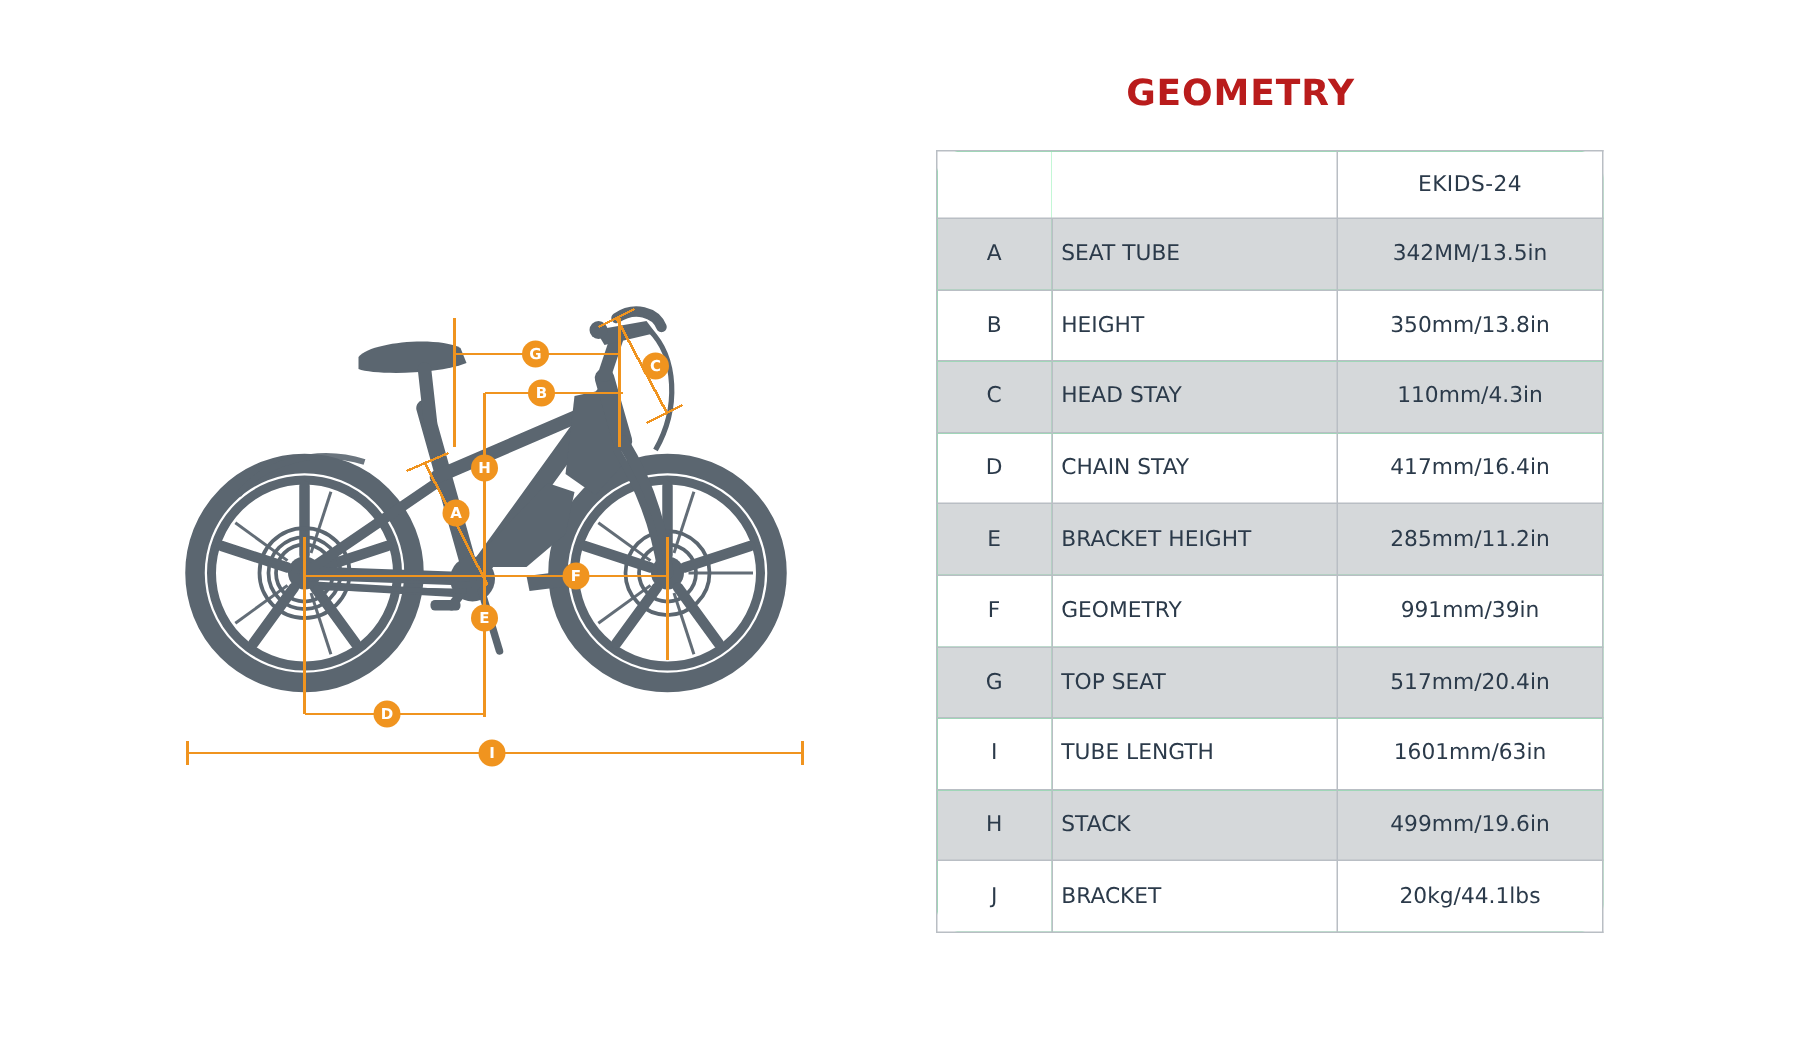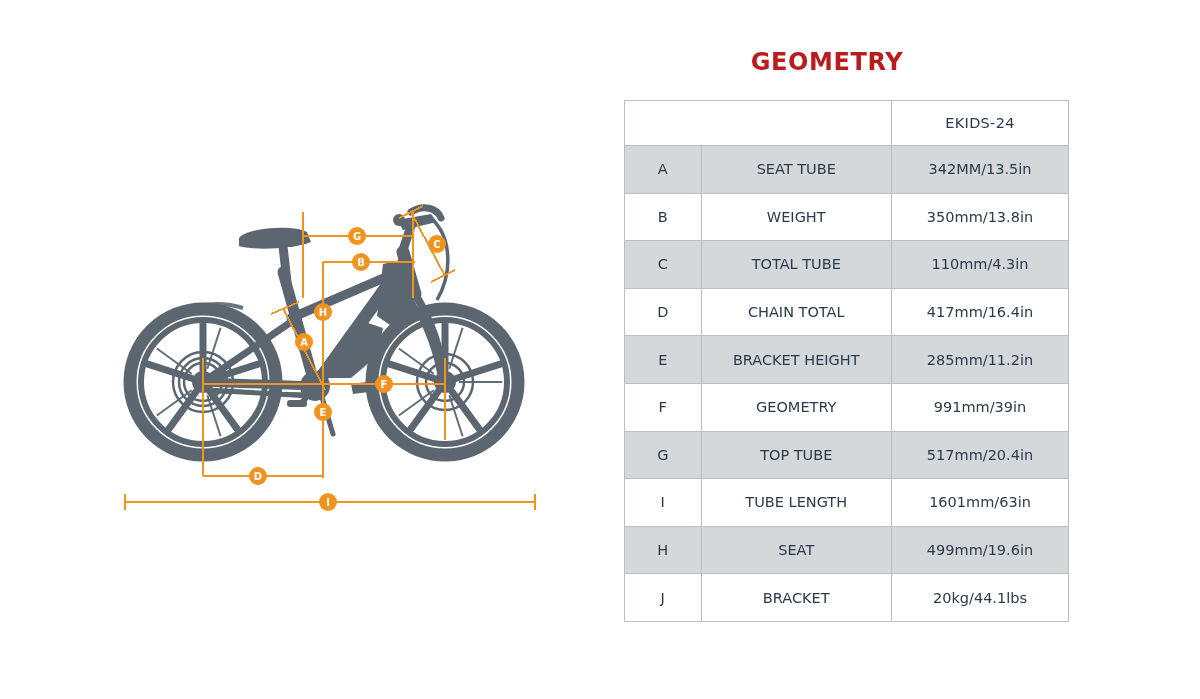--- a/index.html
+++ b/index.html
@@ -47,21 +47,21 @@
     border:1px solid #b9bec4;
     height:46.6px;
     padding:0 6px;
     color:#2b3a4a;
     font-size:14.5px;
     font-family:"DejaVu Sans","Liberation Sans",sans-serif;
     white-space:nowrap;
     overflow:hidden;
   }
   .col-key{width:64px;text-align:center;}
-  .col-name{width:178px;text-align:center;padding-left:14px;}
+  .col-name{width:178px;text-align:left;padding-left:14px;}
   .col-val{width:164px;text-align:center;}
   tr.row-shade td{background:#d5d8da;}
   tr.row-plain td{background:#ffffff;}
   tr#header-row td{background:#ffffff;height:44px;}
   tr#header-row td.header-blank{border-right:none;}
   tr#header-row td.header-blank2{border-left:none;}
   #header-model{font-size:17px;letter-spacing:.3px;}
 </style>
 </head>
 <body>
@@ -248,56 +248,56 @@
           <td class="col-name header-blank2"></td>
           <td class="col-val" id="header-model">EKIDS-24</td>
         </tr>
       <tr class="row-shade">
             <td class="col-key">A</td>
             <td class="col-name">SEAT TUBE</td>
             <td class="col-val">342MM/13.5in</td>
           </tr>
           <tr class="row-plain">
             <td class="col-key">B</td>
-            <td class="col-name">WEIGHT</td>
+            <td class="col-name">HEIGHT</td>
             <td class="col-val">350mm/13.8in</td>
           </tr>
           <tr class="row-shade">
             <td class="col-key">C</td>
-            <td class="col-name">TOTAL TUBE</td>
+            <td class="col-name">HEAD STAY</td>
             <td class="col-val">110mm/4.3in</td>
           </tr>
           <tr class="row-plain">
             <td class="col-key">D</td>
-            <td class="col-name">CHAIN TOTAL</td>
+            <td class="col-name">CHAIN STAY</td>
             <td class="col-val">417mm/16.4in</td>
           </tr>
           <tr class="row-shade">
             <td class="col-key">E</td>
             <td class="col-name">BRACKET HEIGHT</td>
             <td class="col-val">285mm/11.2in</td>
           </tr>
           <tr class="row-plain">
             <td class="col-key">F</td>
             <td class="col-name">GEOMETRY</td>
             <td class="col-val">991mm/39in</td>
           </tr>
           <tr class="row-shade">
             <td class="col-key">G</td>
-            <td class="col-name">TOP TUBE</td>
+            <td class="col-name">TOP SEAT</td>
             <td class="col-val">517mm/20.4in</td>
           </tr>
           <tr class="row-plain">
             <td class="col-key">I</td>
             <td class="col-name">TUBE LENGTH</td>
             <td class="col-val">1601mm/63in</td>
           </tr>
           <tr class="row-shade">
             <td class="col-key">H</td>
-            <td class="col-name">SEAT</td>
+            <td class="col-name">STACK</td>
             <td class="col-val">499mm/19.6in</td>
           </tr>
           <tr class="row-plain">
             <td class="col-key">J</td>
             <td class="col-name">BRACKET</td>
             <td class="col-val">20kg/44.1lbs</td>
           </tr>
         </tbody>
     </table>
   </div>

